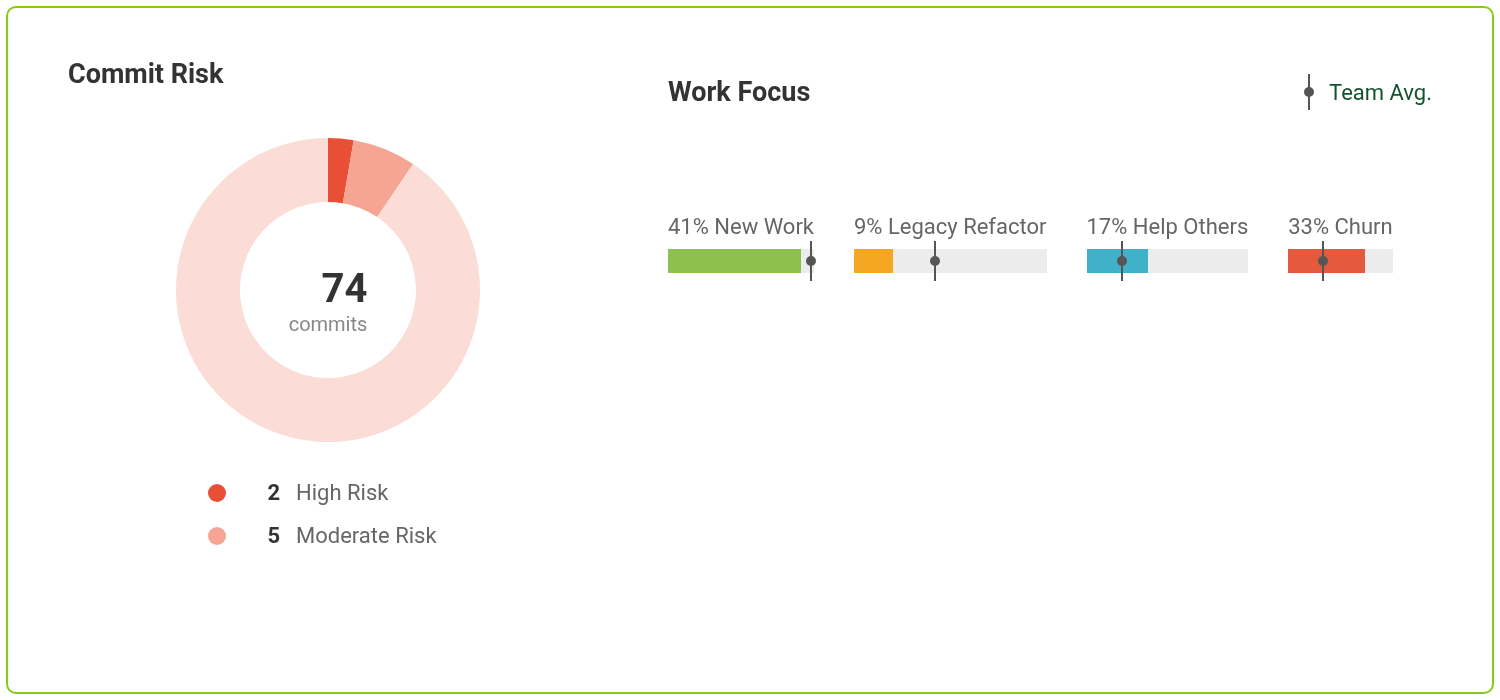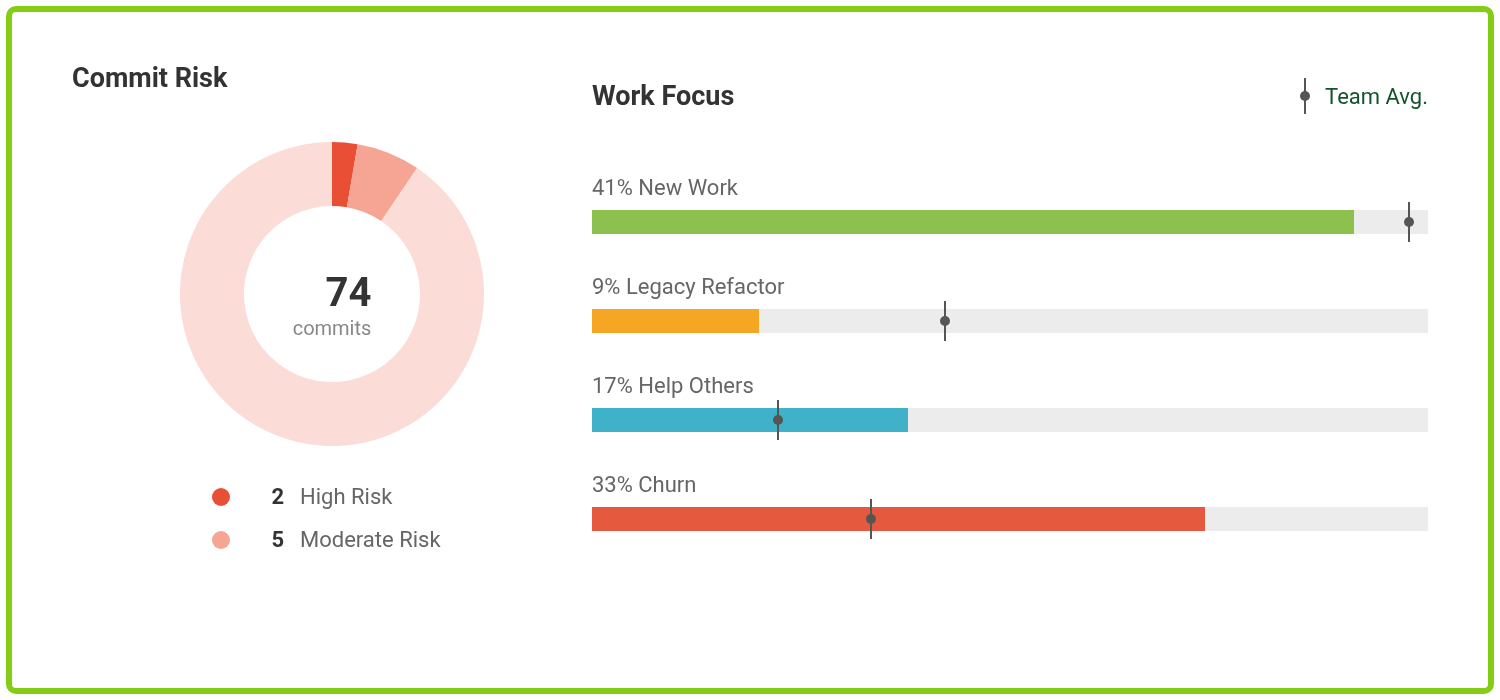--- a/index.html
+++ b/index.html
@@ -7,24 +7,25 @@
     font-family: -apple-system, BlinkMacSystemFont, "Segoe UI", Roboto, "Helvetica Neue", Arial, sans-serif;
     background: #fff;
     width: 1500px;
     height: 700px;
     overflow: hidden;
   }
   .card {
     margin: 6px;
     width: 1488px;
     height: 688px;
-    border: 6px solid #84cc16;
+    border: 2px solid #84cc16;
     border-radius: 10px;
     padding: 50px 60px 40px 60px;
     display: flex;
+    gap: 80px;
   }
   .col-left {
     width: 520px;
     flex-shrink: 0;
   }
   .col-right {
     flex: 1;
     min-width: 0;
   }
   .section-title {
@@ -94,23 +95,23 @@
     align-items: center;
     gap: 14px;
     color: #14532d;
     font-size: 22px;
   }
   .team-avg-marker { position: relative; width: 12px; height: 36px; }
   .team-avg-marker .line { position:absolute; left:5px; top:0; width:2px; height:100%; background:#555; }
   .team-avg-marker .dot2 { position:absolute; left:1px; top:13px; width:10px; height:10px; border-radius:50%; background:#555; }
 
   .bars {
-    margin-top: 61px;
-    display: flex;
-    flex-direction: column;
+    margin-top: 104px;
+    display: flex;
+    flex-direction: row;
     gap: 40px;
   }
   .bar-group .bar-label {
     font-size: 22px;
     color: #666;
     margin-bottom: 10px;
   }
   .bar-track {
     position: relative;
     width: 100%;

